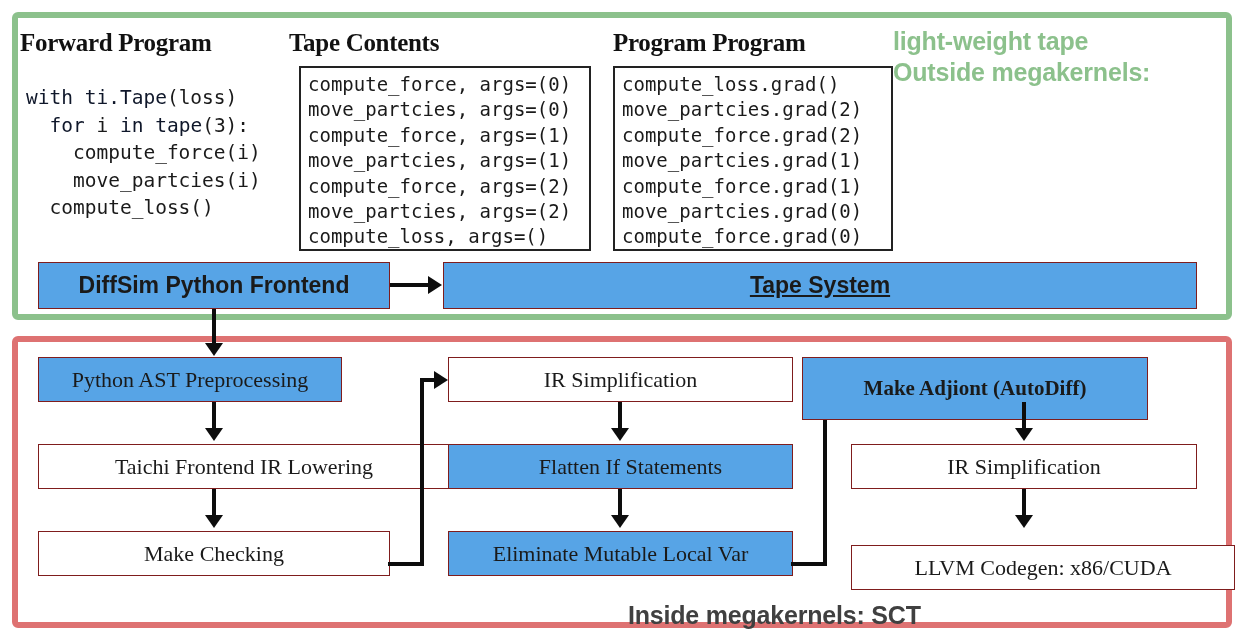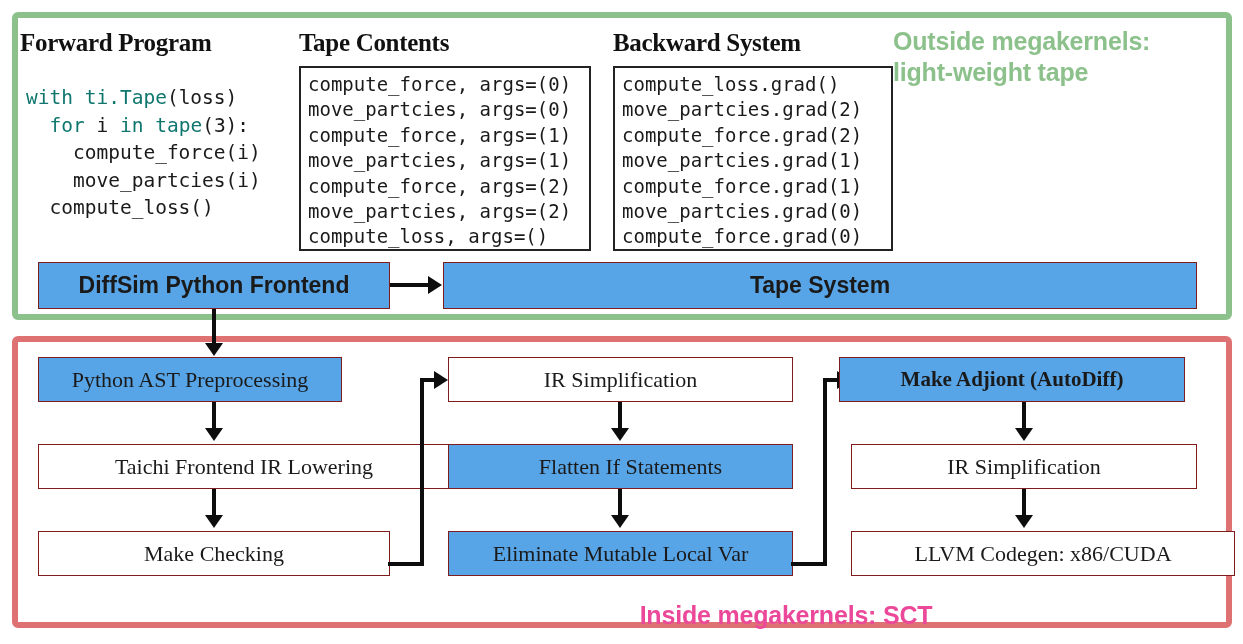--- a/index.html
+++ b/index.html
@@ -5,88 +5,88 @@
   html,body{margin:0;padding:0;background:#ffffff;}
   body{width:1243px;height:644px;position:relative;overflow:hidden;
        font-family:"Liberation Sans", sans-serif;color:#000;}
 
   .frame{position:absolute;box-sizing:border-box;border-radius:6px;}
   #green-frame{left:12px;top:12px;width:1220px;height:308px;border:6px solid #8cc18c;}
   #red-frame{left:12px;top:336px;width:1220px;height:292px;border:6px solid #de7272;}
 
   .region-label{position:absolute;font-weight:bold;font-size:25px;line-height:31px;letter-spacing:-0.2px;}
   #green-label{left:893px;top:26px;color:#8cc18c;text-align:left;width:330px;}
-  #red-label{left:576px;top:600px;color:#ec4899;width:420px;text-align:center;}
+  #red-label{left:628px;top:600px;color:#404040;width:420px;text-align:left;}
 
   .col-title{position:absolute;font-family:"Liberation Serif",serif;font-weight:bold;font-size:25px;
              color:#111;letter-spacing:-0.3px;}
   #title-forward{left:20px;top:29px;}
-  #title-tape{left:299px;top:29px;}
+  #title-tape{left:289px;top:29px;}
   #title-backward{left:613px;top:29px;}
 
   
   #code-forward{position:absolute;left:26px;top:84px;width:262px;
       font-family:"DejaVu Sans Mono","Liberation Mono",monospace;font-size:19.5px;line-height:27.5px;
       white-space:pre;color:#1a1a1a;}
-  .kw{color:#0f766e;}
+  .kw{color:#0f172a;}
 
   
   .listing{position:absolute;box-sizing:border-box;border:2px solid #222;background:#fff;
       font-family:"DejaVu Sans Mono","Liberation Mono",monospace;font-size:19px;line-height:25.4px;
       color:#1a1a1a;padding:4px 6px 5px 7px;white-space:pre;}
   #listing-tape{left:299px;top:66px;width:292px;height:185px;}
   #listing-backward{left:613px;top:66px;width:280px;height:185px;}
 
   
   .node{position:absolute;box-sizing:border-box;border:1px solid #7f1d1d;background:#fff;
         display:flex;align-items:center;justify-content:center;text-align:center;
         font-family:"Liberation Serif",serif;font-size:22px;color:#1a1a1a;}
   .node.blue{background:#57a4e6;}
   .node.bold{font-weight:bold;font-size:21px;}
   .node.cond{font-family:"Liberation Sans Narrow","Liberation Sans",sans-serif;font-weight:bold;font-size:23px;}
 
   #node-diffsim{left:38px;top:262px;width:352px;height:47px;}
-  #node-tape-system{left:443px;top:262px;width:754px;height:47px;}
+  #node-tape-system{left:443px;top:262px;width:754px;height:47px;text-decoration:underline;}
 
   #node-ast{left:38px;top:357px;width:304px;height:45px;}
   #node-lowering{left:38px;top:444px;width:412px;height:45px;}
   #node-typecheck{left:38px;top:531px;width:352px;height:45px;}
 
   #node-irsimp1{left:448px;top:357px;width:345px;height:45px;}
   #node-flatten{left:448px;top:444px;width:345px;height:45px;padding-left:20px;}
   #node-elim{left:448px;top:531px;width:345px;height:45px;}
 
-  #node-adjoint{left:839px;top:357px;width:346px;height:45px;}
+  #node-adjoint{left:802px;top:357px;width:346px;height:63px;}
   #node-irsimp2{left:851px;top:444px;width:346px;height:45px;}
-  #node-llvm{left:851px;top:531px;width:384px;height:45px;}
+  #node-llvm{left:851px;top:545px;width:384px;height:45px;}
 
   
   .ln{position:absolute;background:#0d0d0d;}
   .vline{width:4px;}
   .hline{height:4px;}
   .arrowdown{position:absolute;width:0;height:0;border-left:9px solid transparent;
      border-right:9px solid transparent;border-top:13px solid #0d0d0d;}
   .arrowright{position:absolute;width:0;height:0;border-top:9px solid transparent;
      border-bottom:9px solid transparent;border-left:14px solid #0d0d0d;}
 </style>
 </head>
 <body>
 
 <div class="frame" id="green-frame"></div>
 <div class="frame" id="red-frame"></div>
 
 <div class="region-label" id="green-label">
+  <div>light-weight tape</div>
   <div>Outside megakernels:</div>
-  <div>light-weight tape</div>
 </div>
 <div class="region-label" id="red-label">Inside megakernels: SCT</div>
 
 <div class="col-title" id="title-forward">Forward Program</div>
 <div class="col-title" id="title-tape">Tape Contents</div>
-<div class="col-title" id="title-backward">Backward System</div>
+<div class="col-title" id="title-backward">Program Program</div>
 
 <div id="code-forward"><span class="kw">with ti.Tape</span>(loss)
   <span class="kw">for</span> i <span class="kw">in tape</span>(3):
     compute_force(i)
     move_partcies(i)
   compute_loss()</div>
 
 <div class="listing" id="listing-tape">compute_force, args=(0)
 move_partcies, args=(0)
 compute_force, args=(1)

